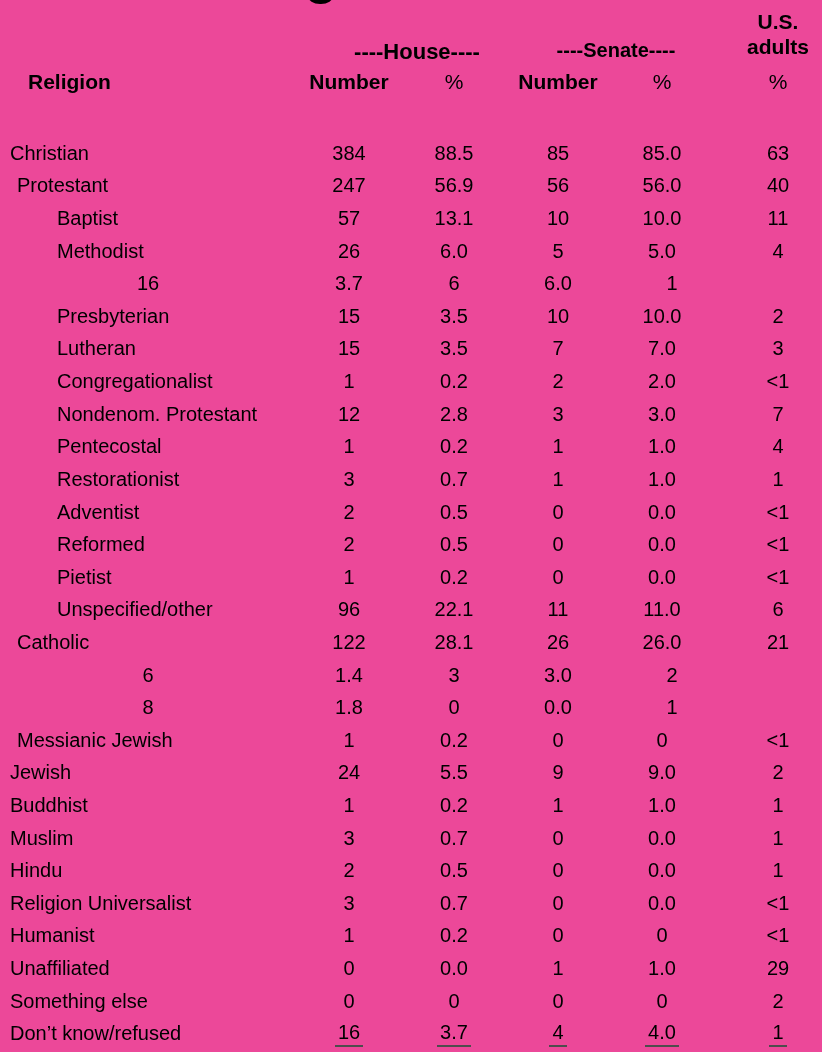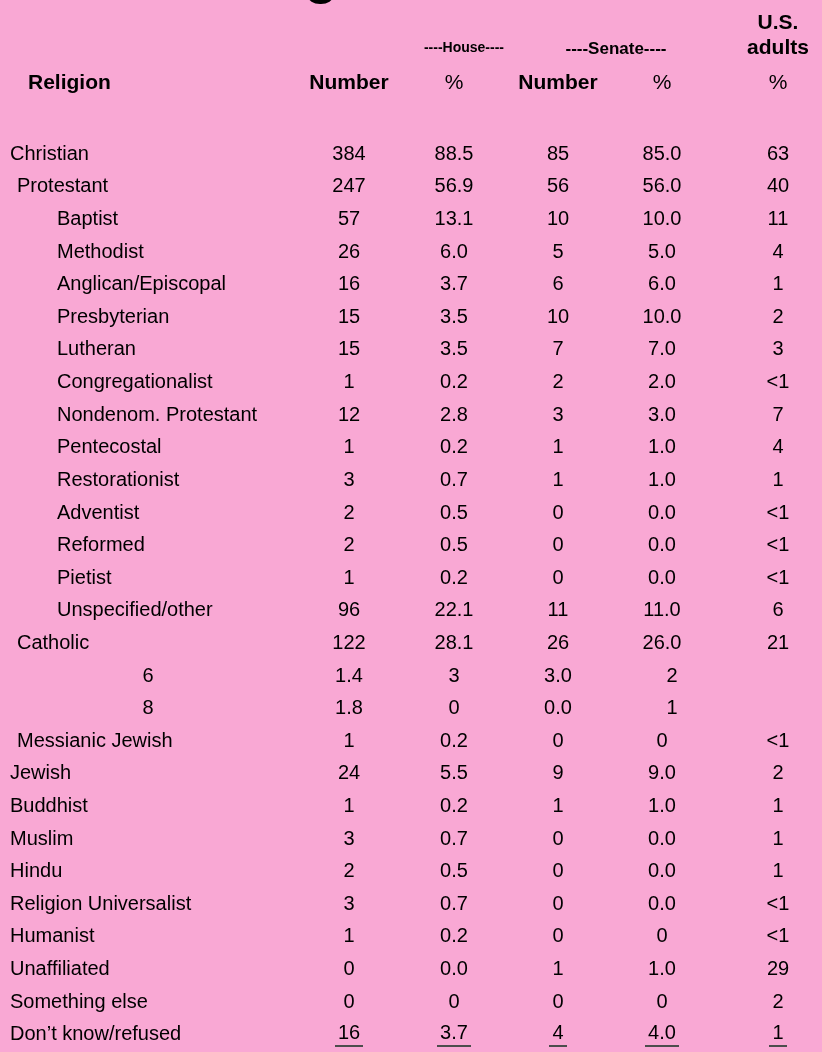--- a/index.html
+++ b/index.html
@@ -1,46 +1,46 @@
 <!DOCTYPE html>
 <html><head>
 <meta charset="utf-8">
 <style>
   html, body { margin: 0; padding: 0; background: #ffffff; }
   .page {
     position: relative;
     width: 822px;
     height: 1052px;
-    background: #f9a8d4;
+    background: #ec4899;
     color: #000000;
     font-family: "Liberation Sans", sans-serif;
     overflow: hidden;
   }
   
   .title-fragment {
     position: absolute;
     left: 308px; top: -4px;
     width: 25px; height: 8px;
     background: #000;
     border-radius: 0 0 12px 12px / 0 0 8px 8px;
   }
   .hdr { position: absolute; left: 0; top: 0; width: 822px; height: 97px; }
   .us-group {
     position: absolute; left: 714px; top: 9px; width: 108px;
     padding-left: 20px; box-sizing: border-box;
     text-align: center; font-weight: bold; font-size: 21px; line-height: 25px;
   }
   .house-group {
-    position: absolute; left: 294px; top: 39px; width: 210px;
-    text-align: right; font-weight: bold; font-size: 14px;
+    position: absolute; left: 312px; top: 39px; width: 210px;
+    text-align: center; font-weight: bold; font-size: 22px;
   }
   .senate-group {
     position: absolute; left: 506px; top: 39px; width: 208px;
     padding-left: 12px; box-sizing: border-box;
-    text-align: center; font-weight: bold; font-size: 17px;
+    text-align: center; font-weight: bold; font-size: 20px;
   }
   .grid-row {
     display: grid;
     grid-template-columns: 296px 106px 104px 104px 104px 108px;
     align-items: center;
   }
   .colhead {
     position: absolute; left: 0; top: 67px; width: 822px; height: 30px;
     font-size: 21px;
   }
@@ -113,21 +113,20 @@
       </div>
       <div class="row grid-row">
         <div class="cell label ind2"><span>Methodist</span></div>
         <div class="cell"><span>26</span></div>
         <div class="cell"><span>6.0</span></div>
         <div class="cell"><span>5</span></div>
         <div class="cell"><span>5.0</span></div>
         <div class="cell us"><span>4</span></div>
       </div>
       <div class="row grid-row">
-        <div class="cell label ind2"><span>Anglican/Episcopal</span></div>
         <div class="cell"><span>16</span></div>
         <div class="cell"><span>3.7</span></div>
         <div class="cell"><span>6</span></div>
         <div class="cell"><span>6.0</span></div>
         <div class="cell us"><span>1</span></div>
       </div>
       <div class="row grid-row">
         <div class="cell label ind2"><span>Presbyterian</span></div>
         <div class="cell"><span>15</span></div>
         <div class="cell"><span>3.5</span></div>

